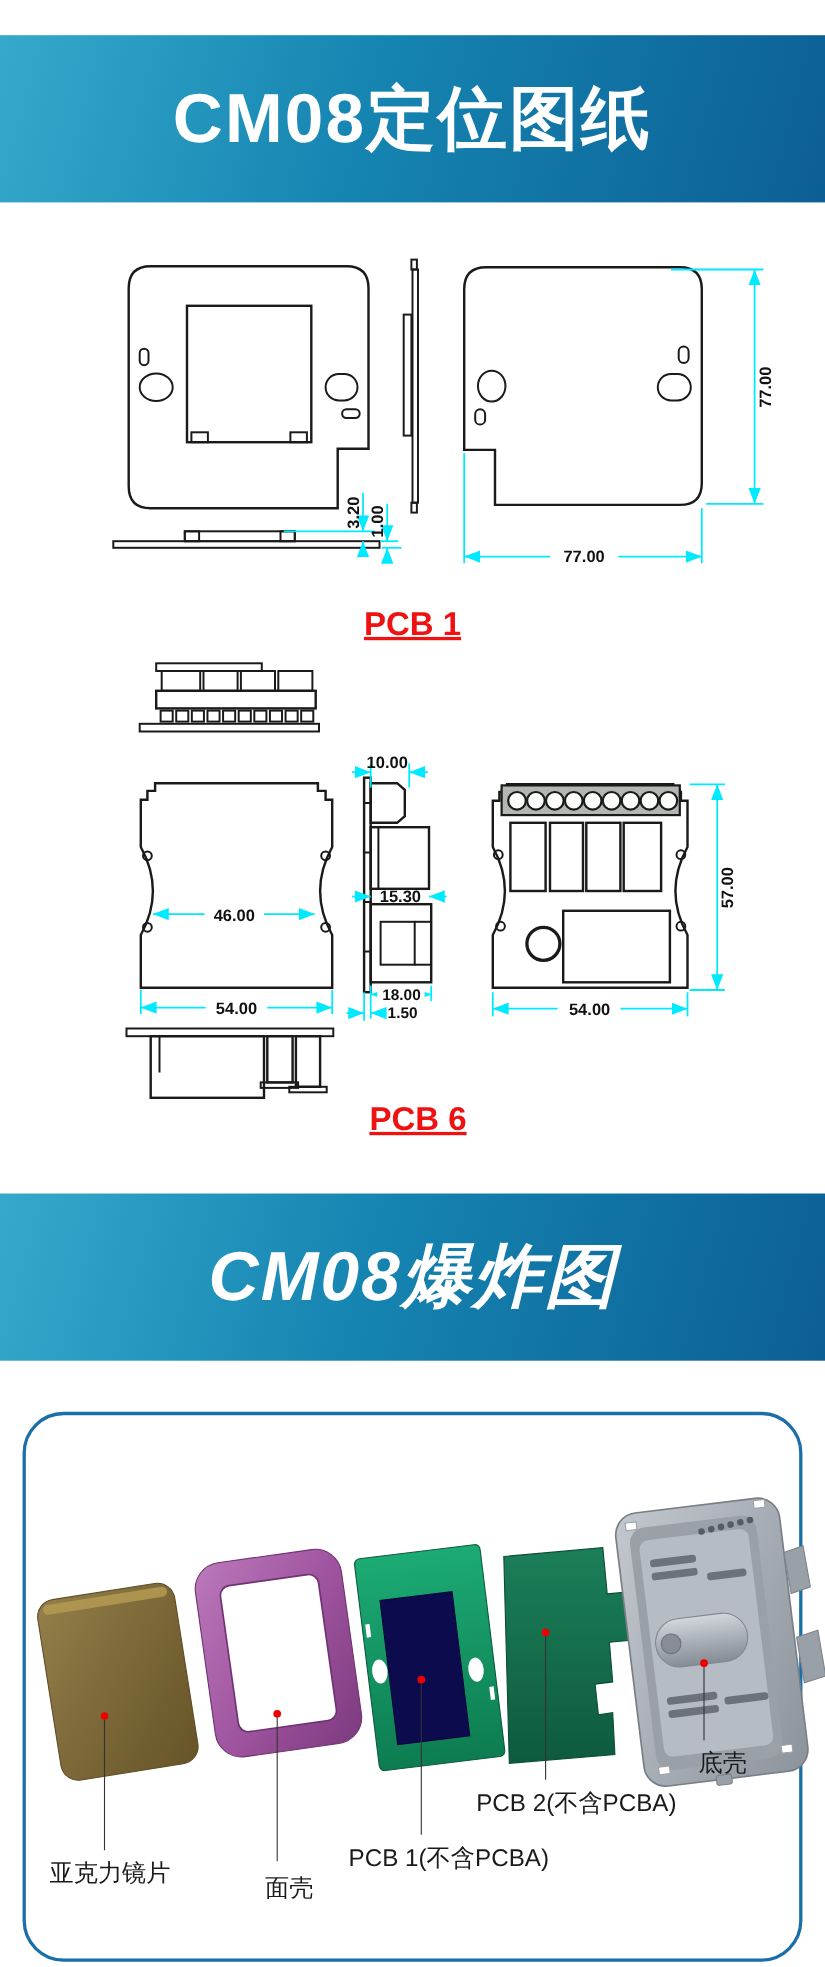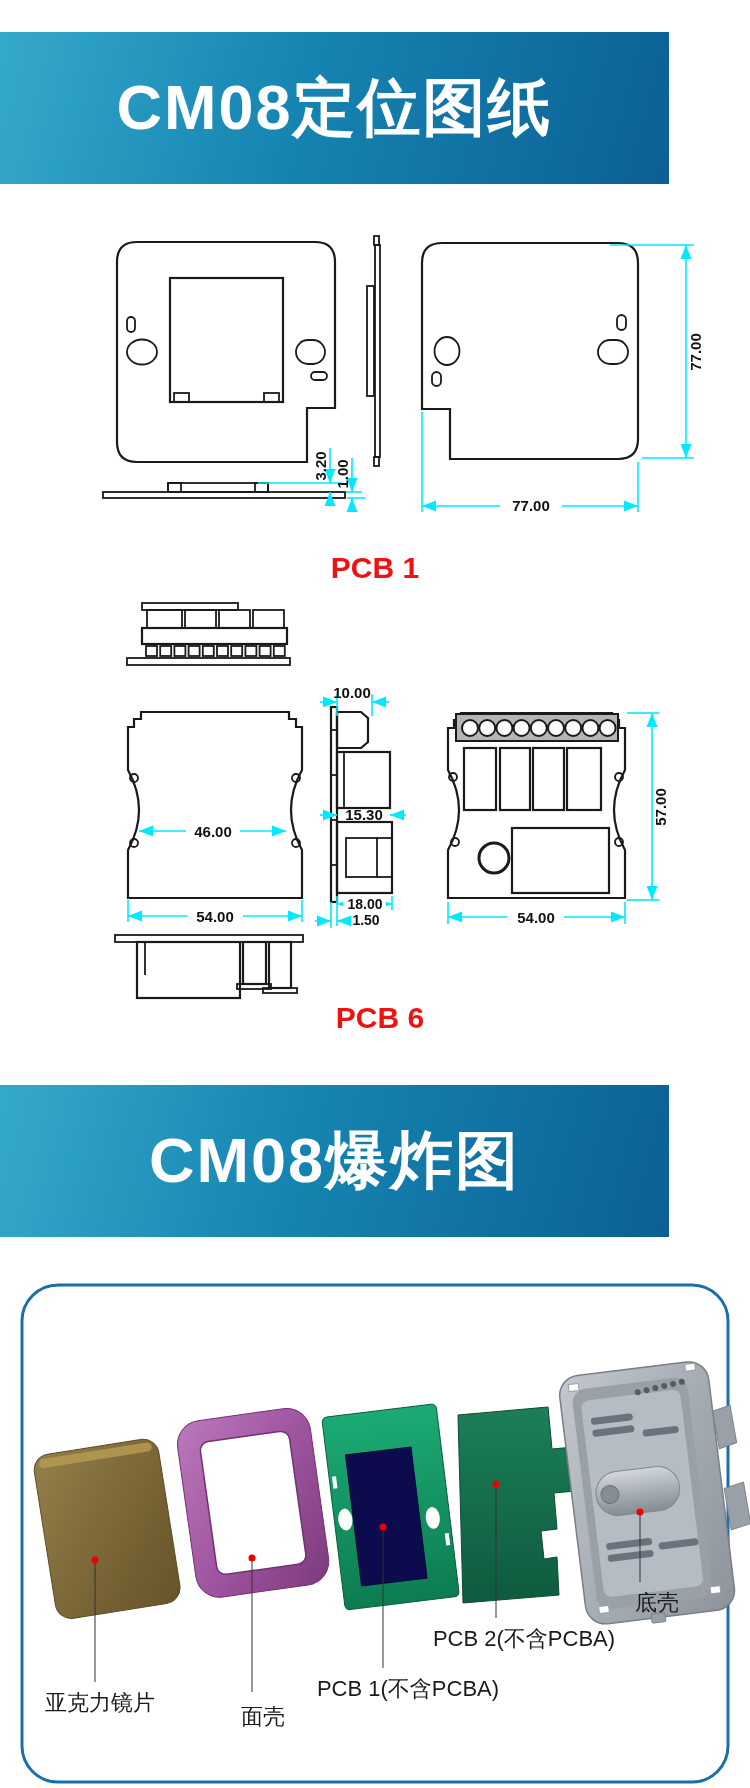--- a/index.html
+++ b/index.html
@@ -1,25 +1,25 @@
 <!DOCTYPE html>
 <html><head>
 <meta charset="utf-8">
 <style>
   html,body{margin:0;padding:0;background:#fff;}
   .page{position:relative;width:750px;height:1788px;background:#ffffff;overflow:hidden;
         font-family:"Liberation Sans",sans-serif;}
-  .banner{position:absolute;left:0;width:669px;height:152px;
+  .banner{position:absolute;left:0;width:750px;height:152px;
           background:linear-gradient(105deg,#35a9cb 0%,#1584b1 45%,#0c5f95 100%);
           display:flex;align-items:center;justify-content:center;}
   .banner span{color:#ffffff;font-size:63px;font-weight:bold;letter-spacing:2px;}
   #banner1{top:32px;}
-  #banner2{top:1085px;}
+  #banner2{top:1085px;font-style:italic;}
   .caption{position:absolute;width:210px;text-align:center;color:#ee1212;
-           font-size:30px;font-weight:600;}
+           font-size:30px;font-weight:600;text-decoration:underline;}
   #caption-pcb1{left:270px;top:551px;}
   #caption-pcb2{left:275px;top:1001px;}
   svg{position:absolute;left:0;}
   #svg-pcb1{top:190px;}
   #svg-pcb2{top:520px;}
   #svg-exploded{top:1240px;}
   svg text.dim{font-family:"Liberation Sans",sans-serif;font-size:15px;font-weight:bold;fill:#111;}
   svg text.dim-s{font-family:"Liberation Sans",sans-serif;font-size:14px;font-weight:bold;fill:#111;}
   svg text.plabel{font-family:"Liberation Sans",sans-serif;font-size:22px;fill:#1a1a1a;}
   .bk{stroke:#1a1a1a;fill:none;stroke-width:2.2;stroke-linejoin:miter;}

